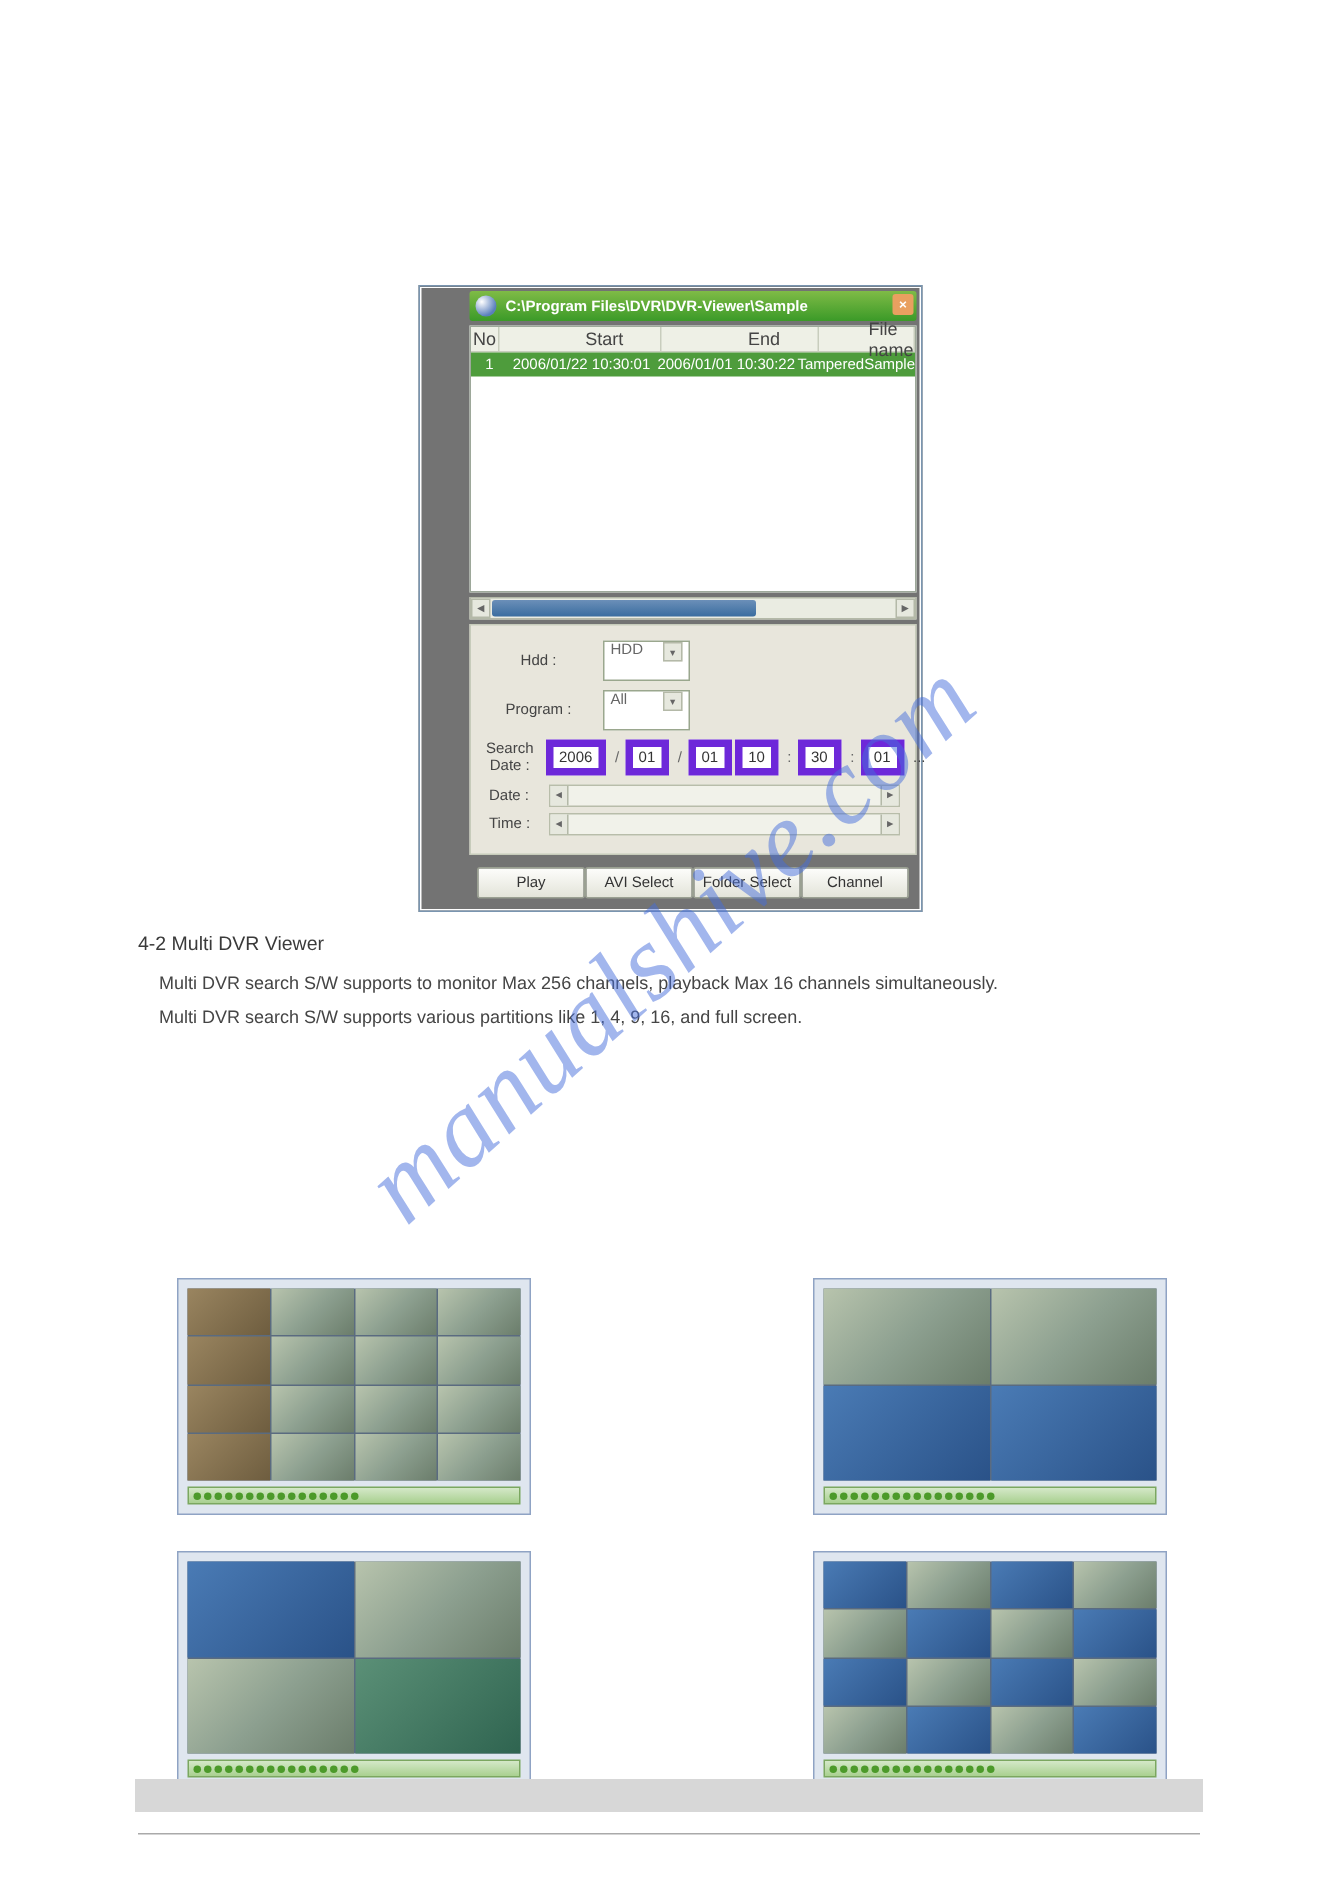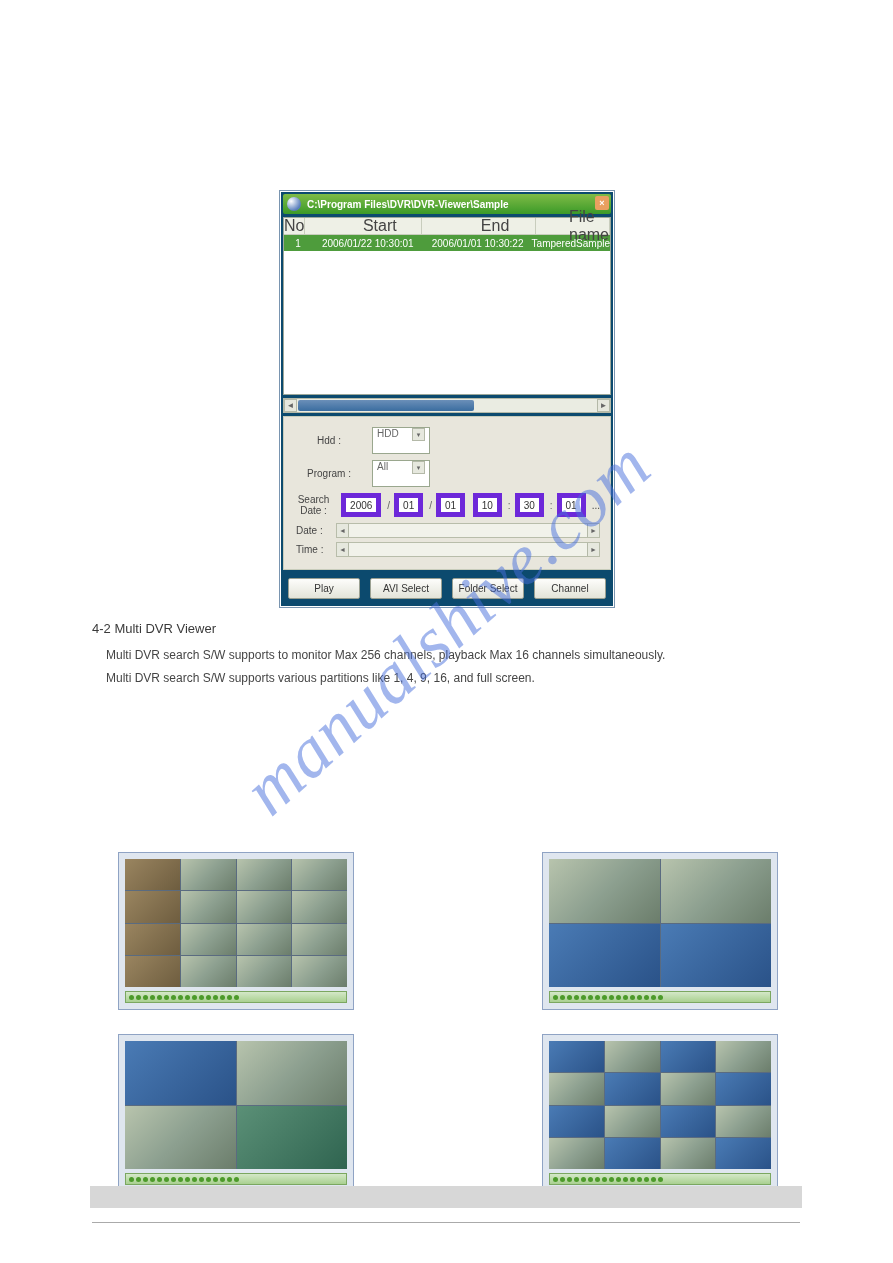--- a/index.html
+++ b/index.html
@@ -6,27 +6,27 @@
   body { width: 893px; height: 1263px; background: #fff; font-family: Tahoma, Arial, sans-serif; font-size: 10px; color: #222; position: relative; }
 
   
   .page-top-text { position: absolute; left: 92px; top: 135px; width: 710px; font-size: 12px; line-height: 1.35; color: #454545; }
   .page-mid-text { position: absolute; left: 92px; top: 620px; width: 710px; font-size: 12px; line-height: 1.45; color: #454545; }
   .page-mid-text h4 { font-size: 13px; font-weight: normal; margin-bottom: 8px; color: #3a3a3a; }
   .page-mid-text p { margin-bottom: 6px; }
   .sub { margin-left: 14px; }
 
   
-  .dialog { position: absolute; left: 279px; top: 190px; width: 336px; background: #0c4a6e; border: 1px solid #7a95b0; box-shadow: 0 0 0 1px #fff inset; }
+  .dialog { position: absolute; left: 279px; top: 190px; width: 336px; background: #737373; border: 1px solid #7a95b0; box-shadow: 0 0 0 1px #fff inset; padding-left: 30px; }
   .dlg-titlebar { height: 20px; background: linear-gradient(#7fbb46,#3b9a28); margin: 3px; border-radius: 2px; display: flex; align-items: center; padding: 0 4px; color: #fff; font-size: 10px; font-weight: bold; position: relative; }
   .dlg-titlebar .tico { width: 14px; height: 14px; border-radius: 50%; background: radial-gradient(circle at 30% 30%, #fff, #5a7fbd 70%); margin-right: 6px; }
   .dlg-close { position: absolute; right: 2px; top: 2px; width: 14px; height: 14px; background: #e9a060; border-radius: 2px; display:flex;align-items:center;justify-content:center;color:#fff;font-size:9px;line-height:1; }
 
   .listbox { margin: 2px 3px 0; border: 1px solid #9da89a; background:#fff; height: 178px; position: relative; }
-  .listhead { display:flex; background:#eef0e6; border-bottom:1px solid #c8cdbd; height:17px; font-size:16px; color:#444;gap:33px; }
+  .listhead { display:flex; background:#eef0e6; border-bottom:1px solid #c8cdbd; height:17px; font-size:12px; color:#444;gap:33px; }
   .listhead div { border-right:1px solid #c8cdbd; display:flex; align-items:center; justify-content:center; }
   .col-no { width: 30px; }
   .col-start { width: 120px; }
   .col-end { width: 116px; }
   .col-file { flex:1; }
   .listrow { display:flex; height:16px; background:#4e9c3c; color:#fff; font-size:10px; }
   .listrow div { display:flex; align-items:center; justify-content:center; }
 
   .hscroll { margin:3px; height:15px; background:#eaece2; border:1px solid #b4b9a8; position:relative; }
   .hscroll .thumb { position:absolute; left:14px; top:1px; width:176px; height:11px; background:linear-gradient(#6b8fb8,#3a6da0); border-radius:2px; }

